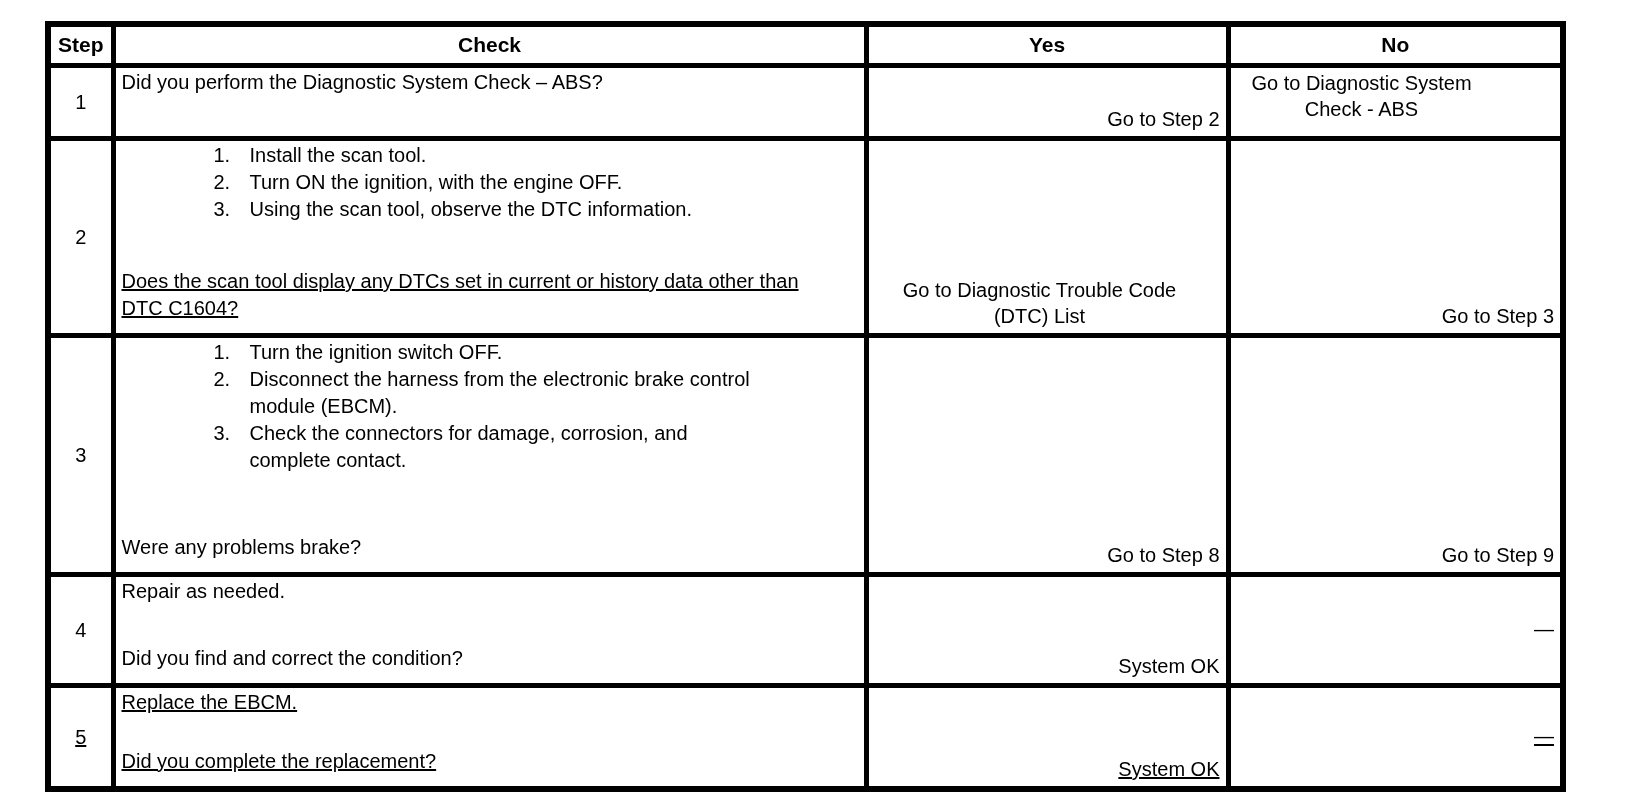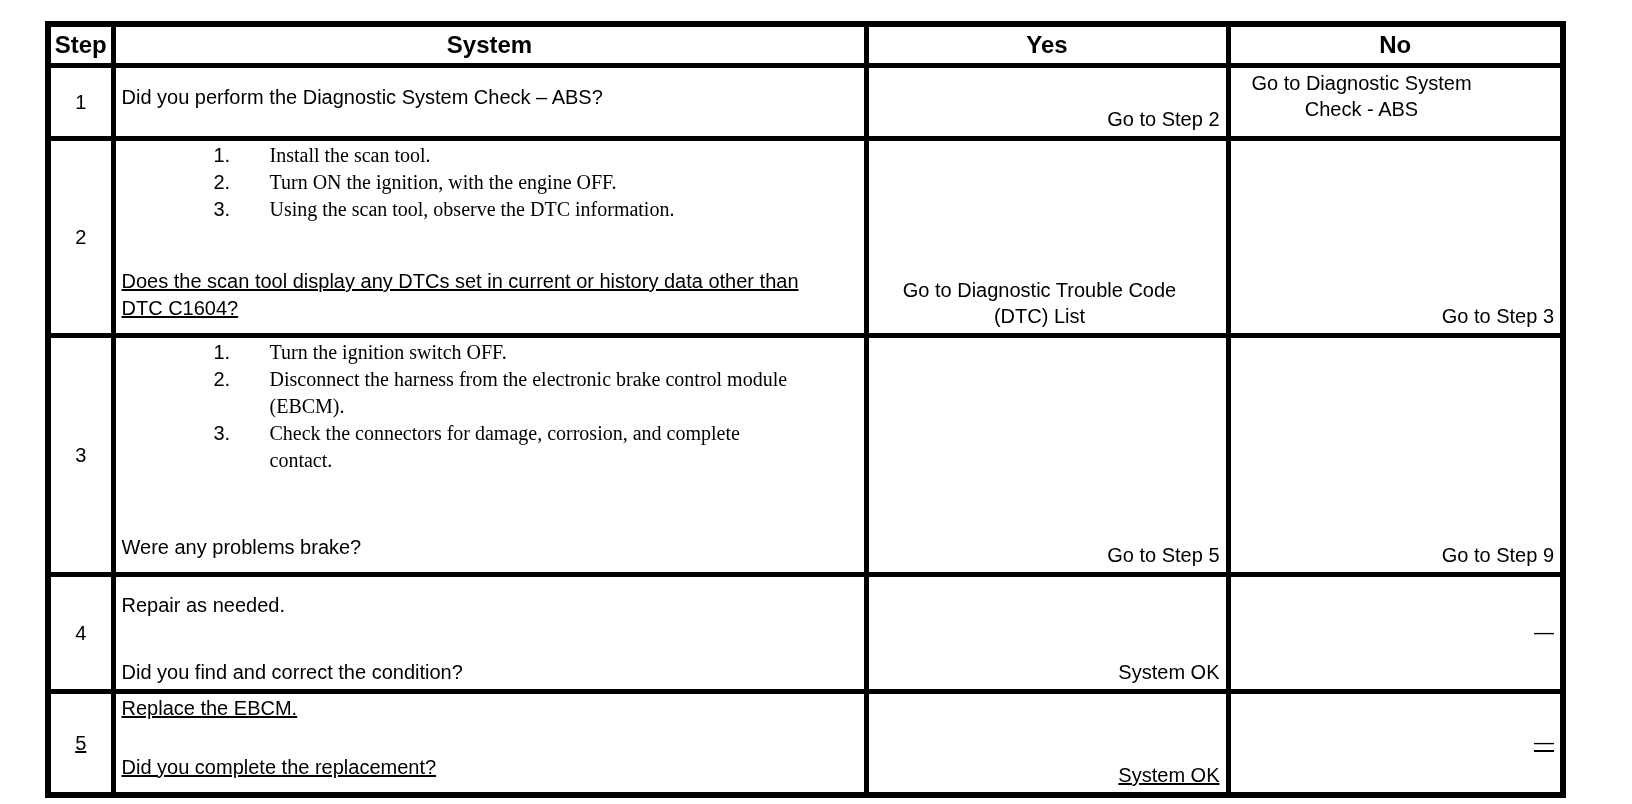--- a/index.html
+++ b/index.html
@@ -26,21 +26,21 @@
   col.col-step   { width: 65px; }
   col.col-action { width: 753px; }
   col.col-yes    { width: 362px; }
   col.col-no     { width: 335px; }
 
   th, td {
     border: 5px solid #000;
     margin: 0;
   }
   th {
-    font-size: 24px;
+    font-size: 21px;
     font-weight: bold;
     text-align: center;
     vertical-align: middle;
     padding: 3px 2px;
     height: 30px;
   }
   td {
     font-size: 20px;
     line-height: 27px;
   }
@@ -50,29 +50,29 @@
     padding: 0;
   }
   .action-cell {
     vertical-align: top;
     padding: 1px 6px 3px 6px;
   }
   .action-wrap {
     display: flex;
     flex-direction: column;
   }
-  .h-r1 { height: 56px; justify-content: center; }
+  .h-r1 { height: 56px; }
   .h-r2 { height: 180px; }
   .h-r3 { height: 222px; }
-  .h-r4 { height: 94px; margin-top: 14px; }
+  .h-r4 { height: 94px; }
   .h-r5 { height: 86px; }
   .numbered-list { margin-left: 92px; }
   .list-item { display: flex; }
   .list-marker { width: 26px; flex: none; }
-  .list-item-text { margin-left: 30px; font-family: Liberation Serif, serif; }
+  .list-item-text { margin-left: 10px; }
   .question { margin-top: auto; }
   .q-maxw { max-width: 680px; text-decoration: underline; }
   .w570 { max-width: 570px; }
   .w500 { max-width: 500px; }
 
   .yes-cell, .no-cell { padding: 2px 6px 4px 6px; line-height: 26px; }
   .v-bottom { vertical-align: bottom; }
   .v-top    { vertical-align: top; }
   .v-middle { vertical-align: middle; }
   .t-center { text-align: right; }
@@ -94,21 +94,21 @@
   <table class="diag">
     <colgroup>
       <col class="col-step">
         <col class="col-action">
         <col class="col-yes">
         <col class="col-no">
     </colgroup>
     <thead>
       <tr>
         <th>Step</th>
-        <th>System</th>
+        <th>Check</th>
         <th>Yes</th>
         <th>No</th>
       </tr>
     </thead>
     <tbody>
 
       <tr class="r1">
         <td class="step-cell">1</td>
         <td class="action-cell">
           <div class="action-wrap h-r1">
@@ -167,21 +167,21 @@
               </div>
               <div class="list-item">
                 <span class="list-marker">3.</span>
                 <span class="list-item-text w500">Check the connectors for damage, corrosion, and complete contact.</span>
               </div>
             </div>
             <div class="question">Were any problems brake?</div>
           </div>
         </td>
         <td class="yes-cell v-bottom t-center">
-          <div>Go to Step 5</div>
+          <div>Go to Step 8</div>
         </td>
         <td class="no-cell v-bottom t-center">
           <div>Go to Step 9</div>
         </td>
       </tr>
 
       <tr class="r4">
         <td class="step-cell">4</td>
         <td class="action-cell">
           <div class="action-wrap h-r4">

